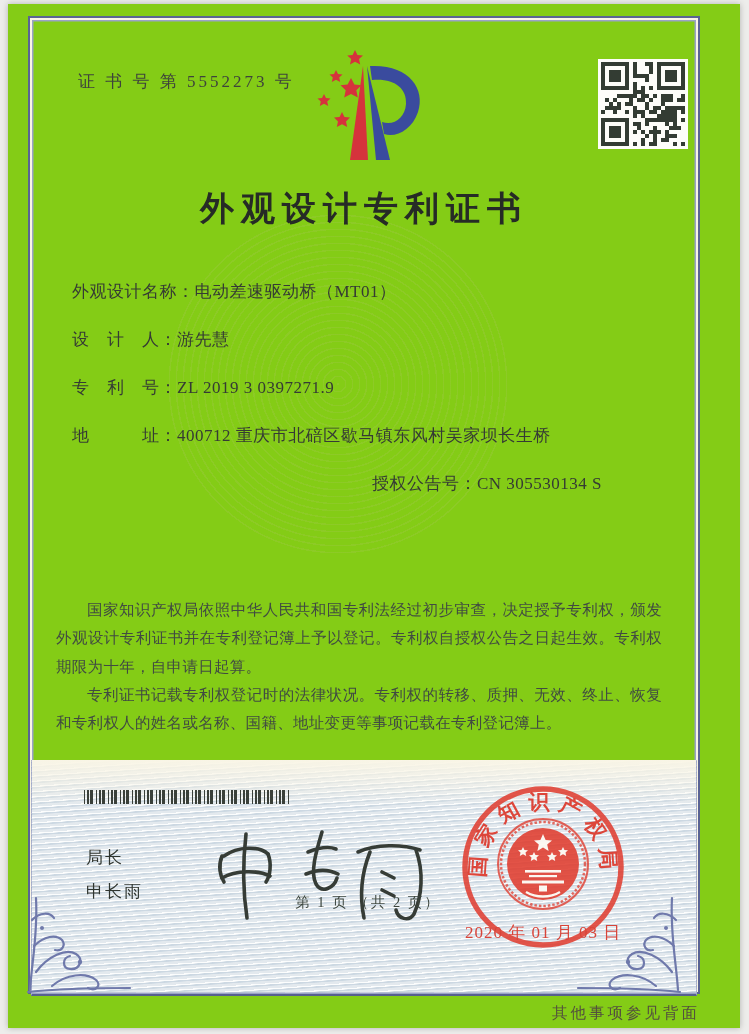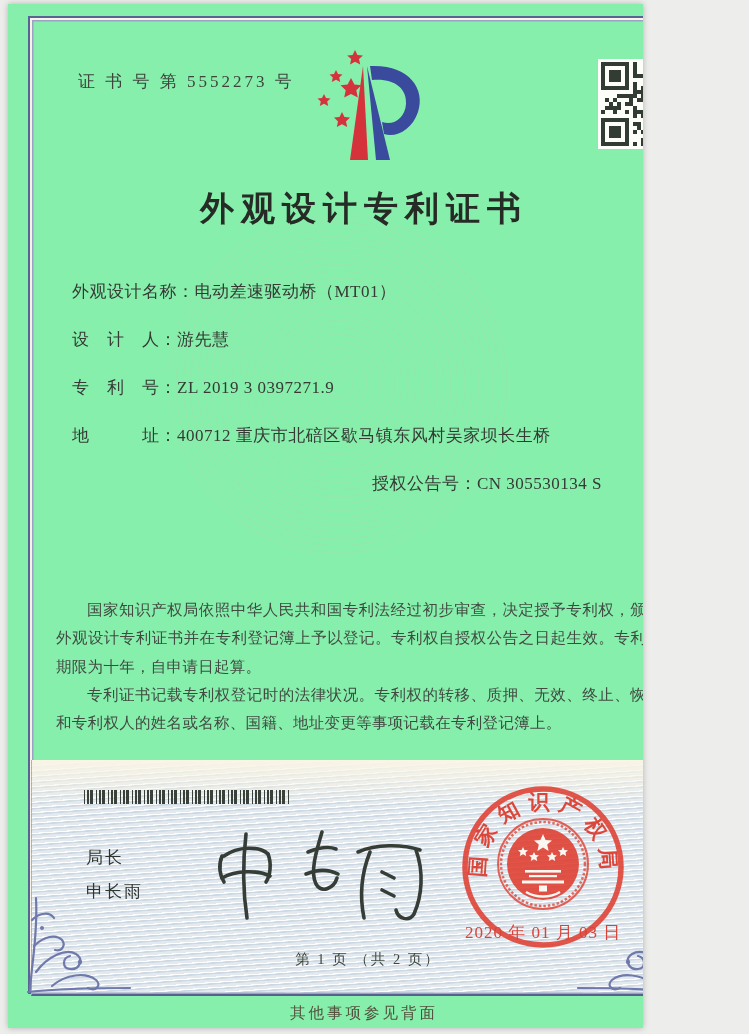--- a/index.html
+++ b/index.html
@@ -1,20 +1,20 @@
 <!DOCTYPE html>
 <html><head>
 <meta charset="utf-8">
 <style>
   * { margin:0; padding:0; box-sizing:border-box; }
   html,body { width:749px; height:1034px; background:#e9e9e7; overflow:hidden;
     font-family:"Liberation Serif","DejaVu Serif",serif; }
   .scan { position:absolute; left:0; top:0; width:749px; height:1034px; background:#ededeb; }
-  .page { position:absolute; left:8px; top:4px; width:635px; height:1024px;
-    background:#86efac; box-shadow:0 0 6px rgba(0,0,0,.25); overflow:hidden; }
+  .page { position:absolute; left:8px; top:4px; width:732px; height:1024px;
+    background:#84cc16; box-shadow:0 0 6px rgba(0,0,0,.25); overflow:hidden; }
   .outer-border { position:absolute; left:20px; top:12px; width:672px; height:978px;
     border:2px solid #5a6494; box-shadow:inset 0 0 0 2px #f9f5e6, inset 0 0 0 3.5px #9aa3c6; }
   
   .rosette { position:absolute; left:160px; top:210px; width:340px; height:340px; border-radius:50%;
     background:repeating-radial-gradient(circle at 50% 50%, rgba(205,192,158,.22) 0 1.5px, rgba(249,245,230,0) 1.5px 7px);
     opacity:.55; }
   
   .panel { position:absolute; left:23px; top:756px; width:666px; height:236px;
     background:#e3e9ee;
     background-image:repeating-linear-gradient(176deg, rgba(255,255,255,.9) 0 1px,
@@ -35,23 +35,23 @@
   .field-row { height:30px; margin-bottom:18px; position:relative; white-space:nowrap; letter-spacing:.5px; }
   .field-row .col2 { position:absolute; left:300px; top:0; }
   .paras { position:absolute; left:48px; top:592px; width:606px; font-size:15.5px;
     line-height:1.83; color:#414b42; text-align:justify; }
   .paras p { text-indent:2em; letter-spacing:.3px; }
   .barcode { position:absolute; left:76px; top:786px; line-height:0; }
   .signer-title { position:absolute; left:78px; top:842px; font-size:17px; color:#2f352f; letter-spacing:2px; }
   .signer-name { position:absolute; left:78px; top:876px; font-size:17px; color:#2f352f; letter-spacing:2px; }
   .signature { position:absolute; left:198px; top:818px; }
   .seal { position:absolute; left:440px; top:768px; opacity:.93; }
-  .page-info { position:absolute; left:20px; top:946px; width:672px; text-align:center;
+  .page-info { position:absolute; left:20px; top:889px; width:672px; text-align:center;
     font-size:14.5px; color:#3c463e; letter-spacing:2px;padding-left:8px; }
-  .back-note { position:absolute; left:20px; top:999px; width:672px; text-align:center;
+  .back-note { position:absolute; left:20px; top:999px; width:672px; text-align:right;
     font-size:15.5px; color:#53503e; letter-spacing:3px; }
 </style>
 </head>
 <body>
 
 <div class="scan">
   <div class="page">
 
     <div class="outer-border"></div>
     <div class="rosette"></div>

